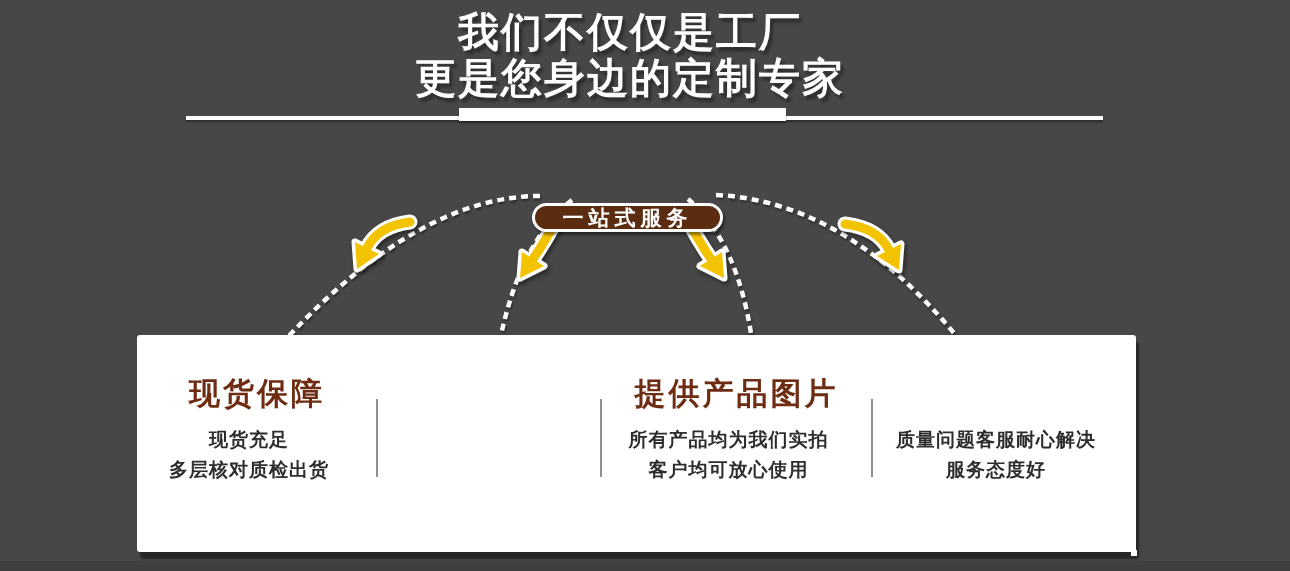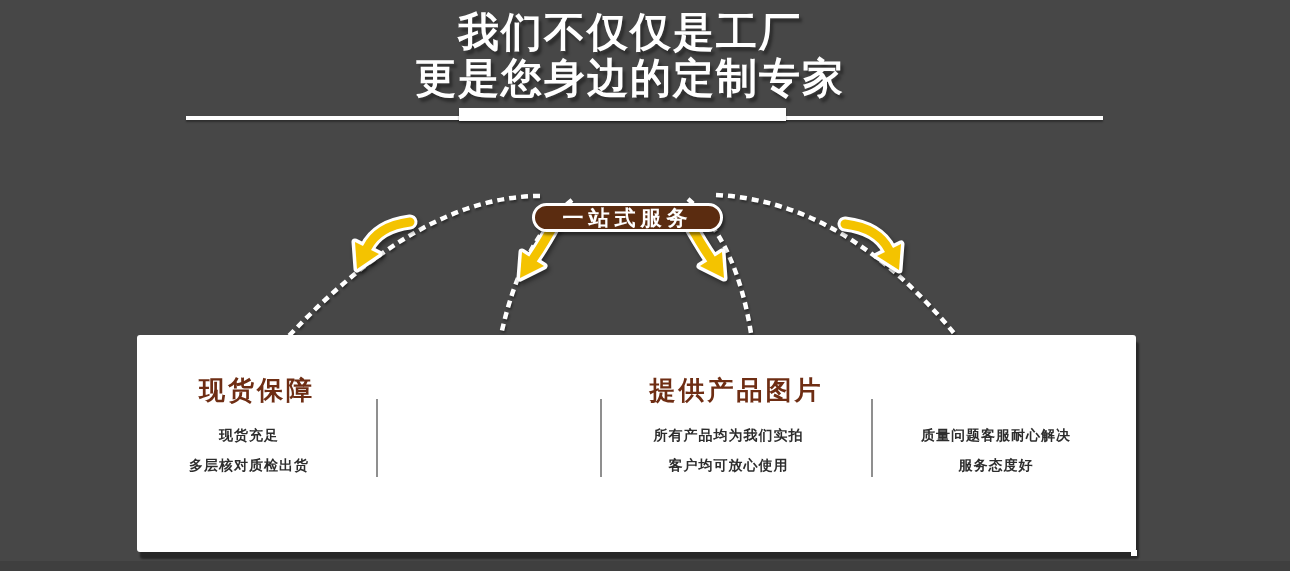--- a/index.html
+++ b/index.html
@@ -50,26 +50,26 @@
   
   .card{
     position:absolute;left:137px;top:335px;width:999px;height:217px;
     background:#fff;border-radius:3px;
     box-shadow:3px 7px 2px rgba(0,0,0,.45);
   }
   .feature{position:absolute;top:0;bottom:0;text-align:center;}
   .feature .feat-title{
     position:absolute;top:38px;left:0;right:0;
     color:var(--heading-brown,#6e2d13);
-    font-size:26px;font-weight:bold;letter-spacing:3px;white-space:nowrap;
+    font-size:31px;font-weight:bold;letter-spacing:3px;white-space:nowrap;
   }
   .feature .feat-line{
     position:absolute;left:0;right:16px;
     color:var(--body-text,#2d2d2d);
-    font-size:14px;font-weight:600;letter-spacing:1px;white-space:nowrap;
+    font-size:19px;font-weight:600;letter-spacing:1px;white-space:nowrap;
   }
   .feature .line-0{top:92px;}
   .feature .line-1{top:122px;}
   .col-0{left:0;width:240px;}
   .col-1{left:240px;width:224px;}
   .col-2{left:464px;width:271px;}
   .col-3{left:735px;width:264px;}
   .vdiv{position:absolute;top:64px;height:78px;width:2px;background:#8f8f8f;}
   .vdiv-0{left:239px;} .vdiv-1{left:463px;} .vdiv-2{left:734px;}
   .corner-dot{

